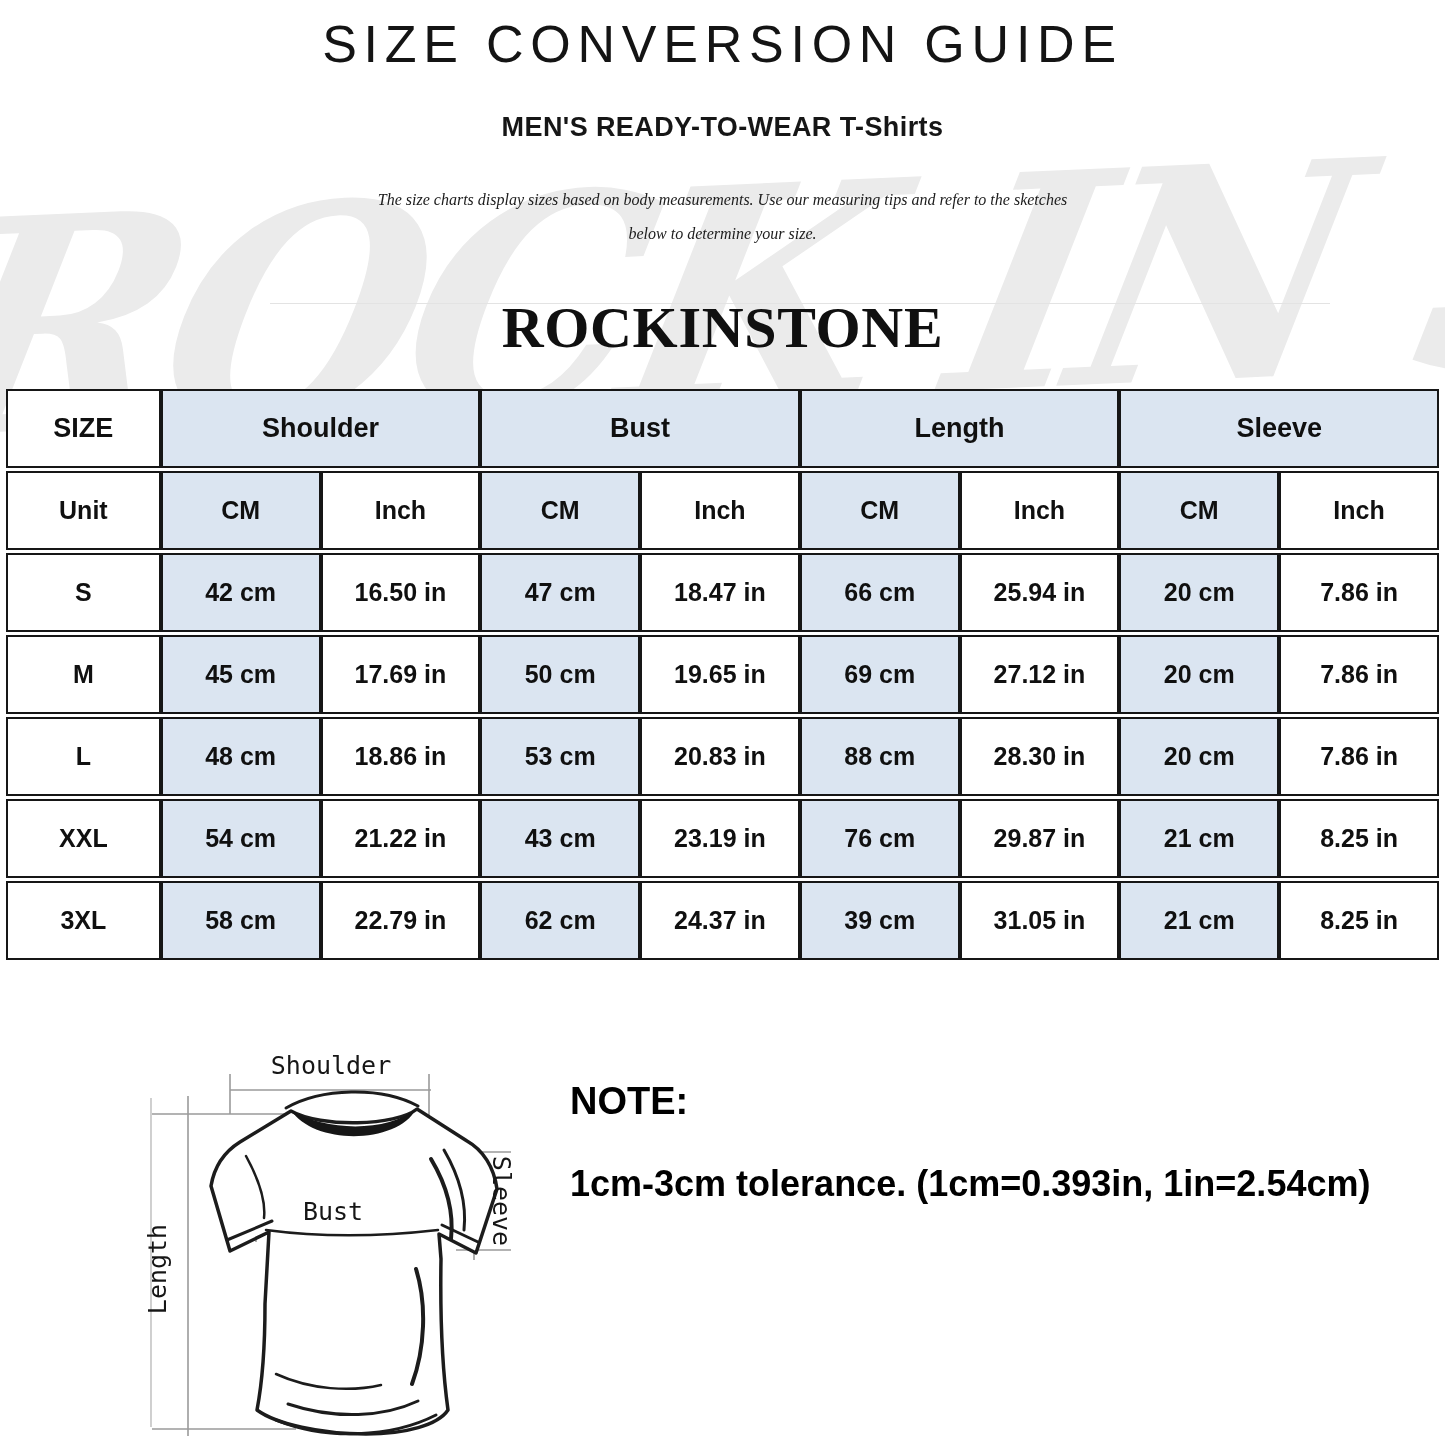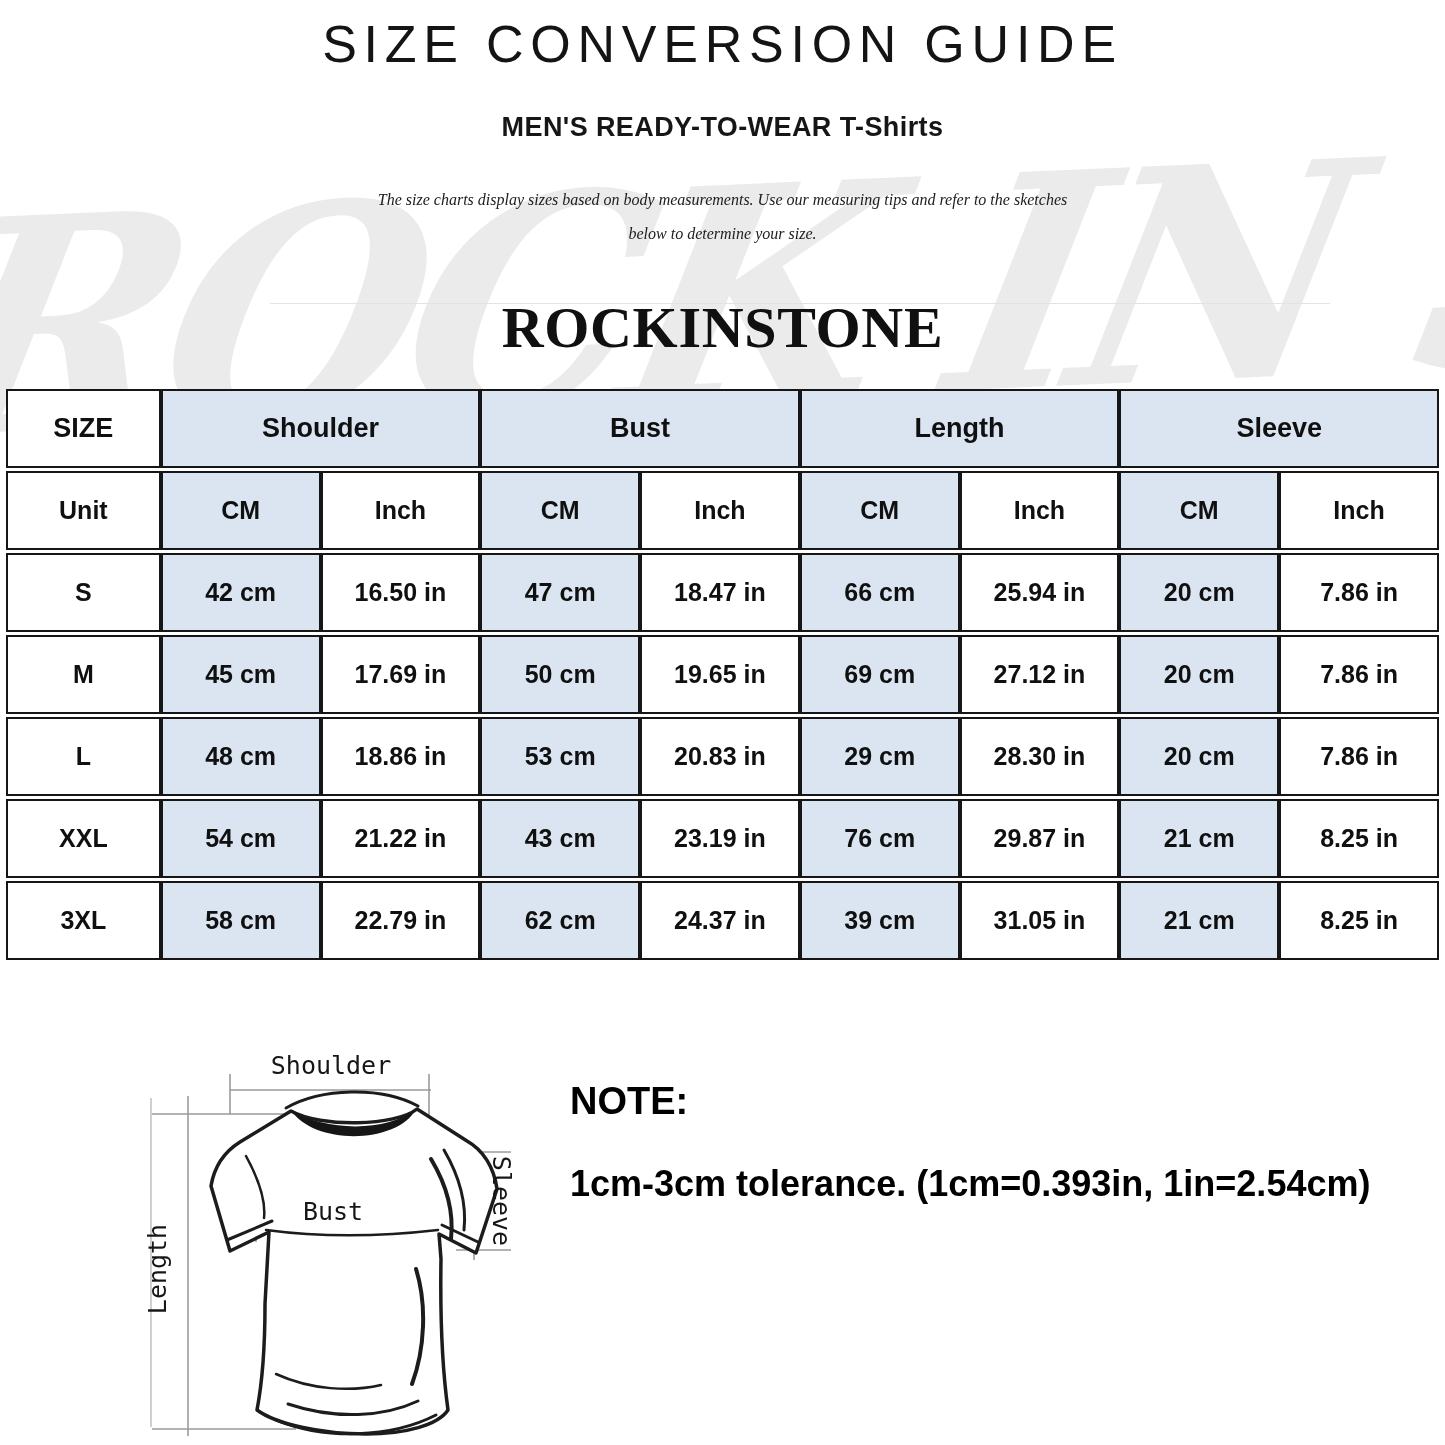--- a/index.html
+++ b/index.html
@@ -112,21 +112,21 @@
           <td class="fs">27.12 in</td>
           <td class="blue fs">20 cm</td>
           <td class="fs">7.86 in</td>
         </tr>
         <tr>
           <td class="fs">L</td>
           <td class="blue fs">48 cm</td>
           <td class="fs">18.86 in</td>
           <td class="blue fs">53 cm</td>
           <td class="fs">20.83 in</td>
-          <td class="blue fs">29 cm</td>
+          <td class="blue fs">88 cm</td>
           <td class="fs">28.30 in</td>
           <td class="blue fs">20 cm</td>
           <td class="fs">7.86 in</td>
         </tr>
         <tr>
           <td class="fs">XXL</td>
           <td class="blue fs">54 cm</td>
           <td class="fs">21.22 in</td>
           <td class="blue fs">43 cm</td>
           <td class="fs">23.19 in</td>

